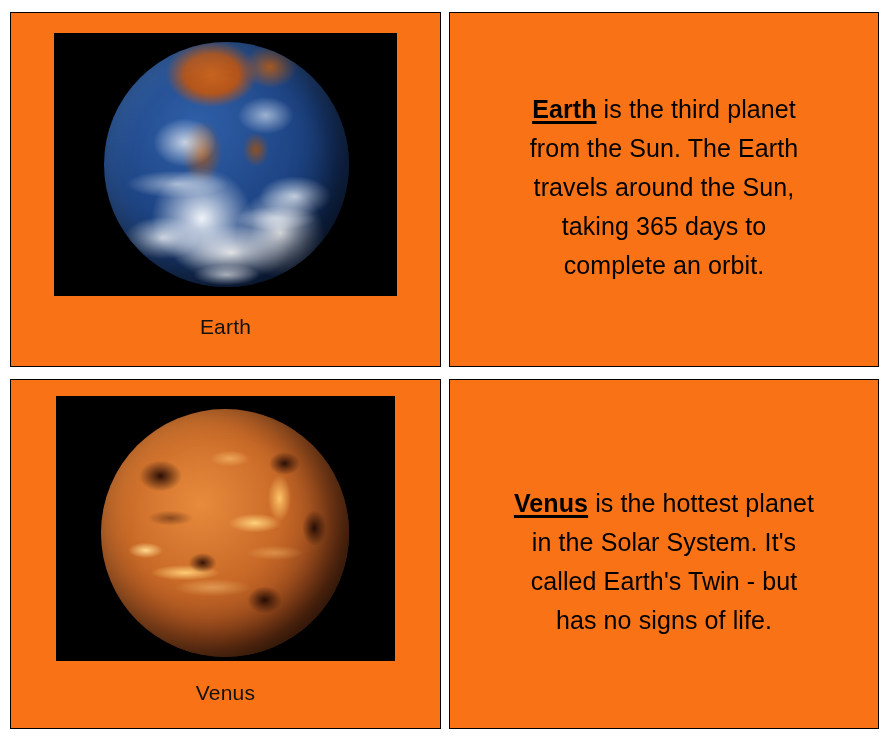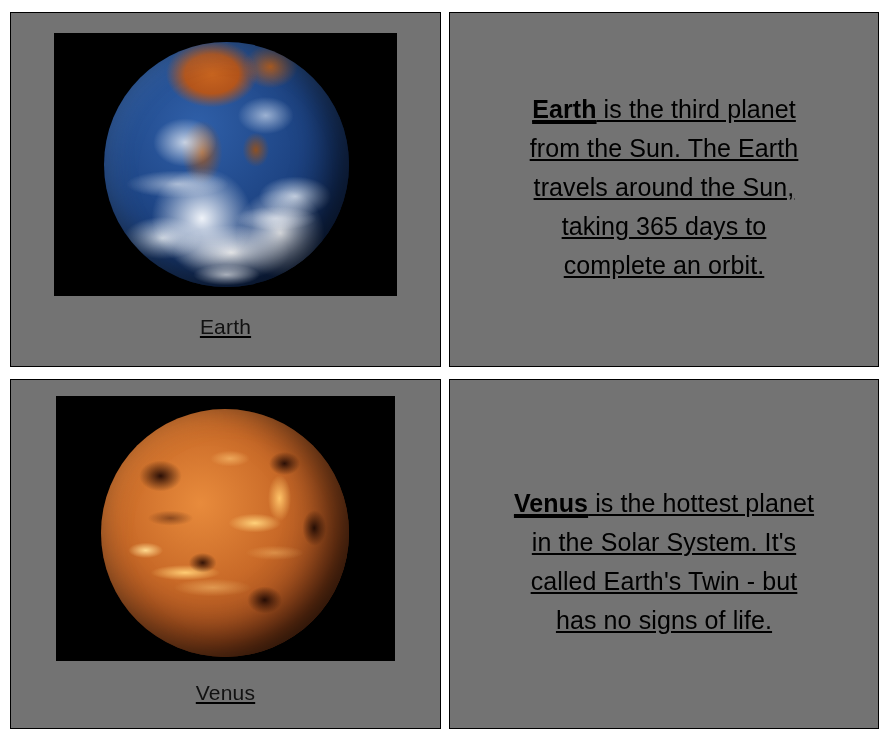--- a/index.html
+++ b/index.html
@@ -29,25 +29,24 @@
     grid-template-columns: 431px 430px;
     grid-template-rows: 355px 350px;
     column-gap: 8px;
     row-gap: 12px;
     width: 869px;
     height: 717px;
   }
 
   .card {
     border: 1.4px solid #000000;
-    background: #737373;
+    background: #f97316;
     box-sizing: border-box;
     position: relative;
     overflow: hidden;
-    text-decoration: underline;
   }
 
   
   .picture-card {
     display: flex;
     flex-direction: column;
     align-items: center;
   }
   .photo-frame {
     position: relative;

